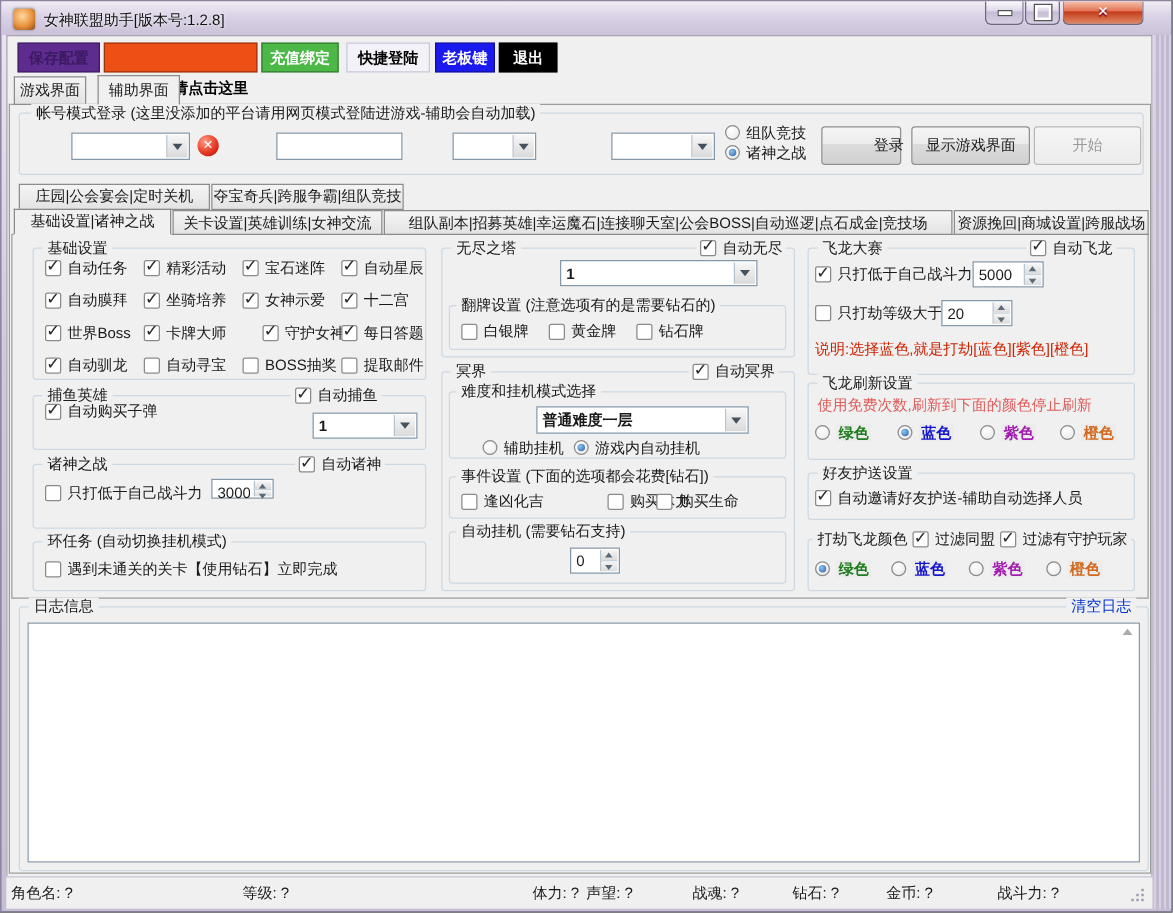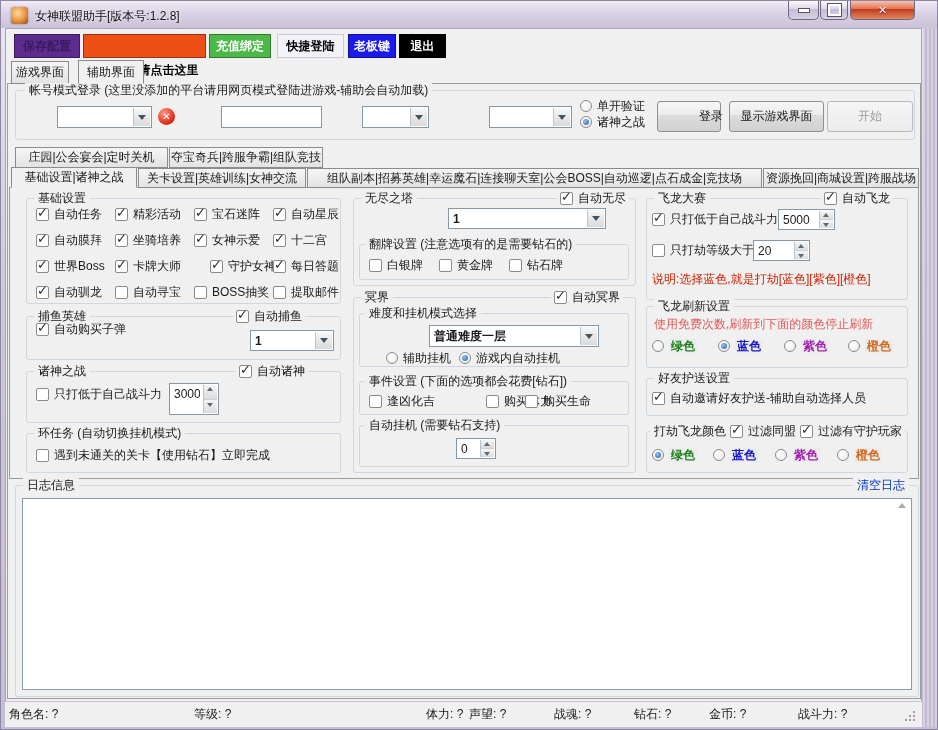--- a/index.html
+++ b/index.html
@@ -149,21 +149,21 @@
   </div>
   <span class="lbl" style="left:451px;top:110px;">服务器:</span>
   <div class="combo" style="left:488px;top:105px;width:83px;height:22px;">
     <span class="combo-val"></span>
     <span class="combo-btn">
         <i class="arr"></i>
       </span>
   </div>
   <div class="row" style="left:579px;top:98px;">
     <span class="rad" data-checked="false"></span>
-    <span>单开验证</span>
+    <span>组队竞技</span>
   </div>
   <div class="row" style="left:579px;top:114px;">
     <span class="rad" data-checked="true"></span>
     <span>诸神之战</span>
   </div>
   <div class="btn" style="left:656px;top:100px;width:64px;height:31px;padding-left:44px;">
       <span>登录</span>
     </div>
   <div class="btn" style="left:728px;top:100px;width:95px;height:31px;">
       <span>显示游戏界面</span>
@@ -280,21 +280,21 @@
   <div class="grp" style="left:25px;top:370px;width:315px;height:52px;"></div>
   <span class="leg" style="left:33px;top:363px;">诸神之战</span>
   <div class="row onleg" style="left:235px;top:363px;">
       <span class="cb" data-checked="true"></span>
       <span>自动诸神</span>
     </div>
   <div class="row" style="left:35px;top:386px;">
       <span class="cb" data-checked="false"></span>
       <span>只打低于自己战斗力</span>
     </div>
-  <div class="spin" style="left:168px;top:382px;width:50px;height:32px;">
+  <div class="spin" style="left:168px;top:382px;width:50px;height:16px;">
     <span class="spin-val">3000</span>
     <span class="spin-btns">
         <i class="sarr up"></i>
         <i class="sarr dn"></i>
       </span>
   </div>
   <span class="lbl" style="left:226px;top:386px;">的玩家</span>
 
   <div class="grp" style="left:25px;top:432px;width:315px;height:40px;"></div>
   <span class="leg" style="left:33px;top:425px;">环任务 (自动切换挂机模式)</span>

